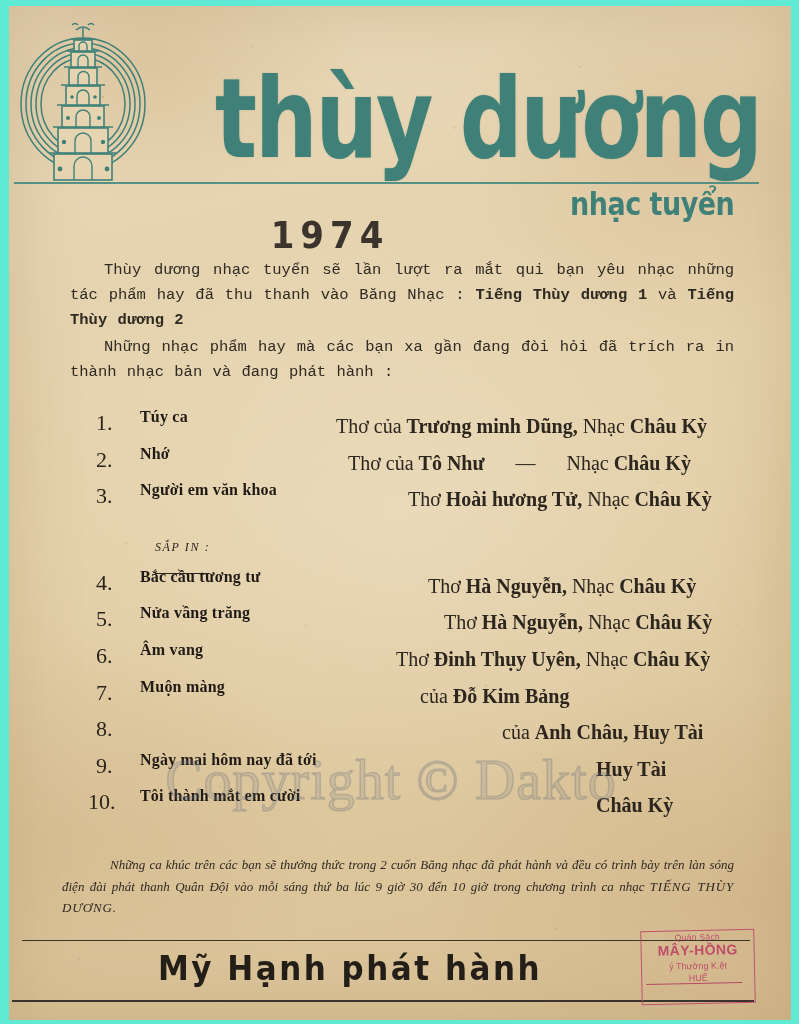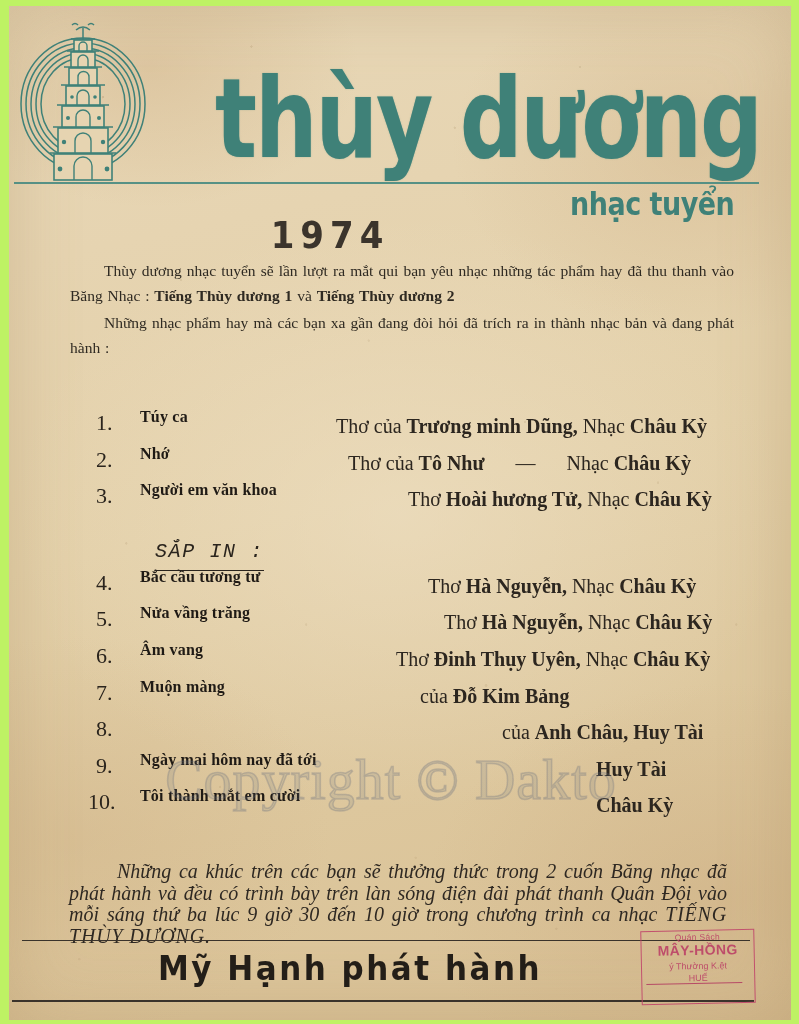--- a/index.html
+++ b/index.html
@@ -1,20 +1,20 @@
 <!DOCTYPE html>
 <html><head>
 <meta charset="utf-8">
 <style>
   html,body{margin:0;padding:0;background:#ffffff;}
   body{width:799px;height:1024px;overflow:hidden;font-family:"Liberation Serif",serif;}
 
   #page{
     position:relative;width:799px;height:1024px;overflow:hidden;
-    background:#bef264;
+    background:#5eead4;
   }
 
   
   #paper{
     position:absolute;left:9px;top:6px;width:782px;height:1014px;
     background:
       radial-gradient(ellipse 300px 200px at 18% 6%, rgba(207,176,133,.42), rgba(207,176,133,0) 70%),
       radial-gradient(ellipse 340px 260px at 88% 14%, rgba(206,174,130,.38), rgba(206,174,130,0) 72%),
       radial-gradient(ellipse 420px 300px at 92% 88%, rgba(200,167,123,.40), rgba(200,167,123,0) 72%),
       radial-gradient(ellipse 360px 280px at 8% 82%, rgba(203,172,128,.34), rgba(203,172,128,0) 72%),
@@ -77,21 +77,21 @@
   #year{
     position:absolute;left:0;top:212px;width:660px;text-align:center;
     font-family:"DejaVu Sans",sans-serif;font-weight:700;
     font-size:34px;letter-spacing:6px;color:#3b342c;
     transform:scaleY(1.12);transform-origin:center top;
   }
 
   
   #intro{position:absolute;left:0;top:258px;width:782px;}
   .para{
-    font-family:Liberation Serif, serif;
+    font-family:Liberation Mono, monospace;
     font-size:15.5px;line-height:25px;color:#2f2a22;
     margin:0 0 2px 0;padding:0 48px 0 70px;
     text-align:justify;text-indent:34px;
     word-spacing:1px;
   }
   .para b{font-weight:700;}
 
   
   #songlist{position:absolute;left:0;top:408px;width:782px;}
   .song{
@@ -113,32 +113,32 @@
   }
   .song .credit{
     position:absolute;top:7px;
     font-family:"Liberation Serif",serif;
     font-size:20px;color:#2c261f;white-space:nowrap;
   }
   .song .credit b{font-weight:700;}
 
   #sapin{
     position:absolute;left:155px;top:540px;
-    font-family:Liberation Mono, monospace;
-    font-style:italic;font-size:20px;letter-spacing:1.6px;
+    font-family:Liberation Serif, serif;
+    font-style:italic;font-size:12px;letter-spacing:1.6px;
     color:#2a241d;border-bottom:1.5px solid #2a241d;
-    padding-bottom:7px;
+    padding-bottom:18px;
   }
 
   
   #footnote{position:absolute;left:0;top:850px;width:782px;}
   .fpara{
     font-family:"Liberation Serif",serif;font-style:italic;
-    font-size:20px;line-height:21.5px;color:#2e2822;
-    margin:11px;padding:0 44px 0 58px;text-align:justify;text-indent:48px;
+    font-size:13px;line-height:21.5px;color:#2e2822;
+    margin:4px;padding:0 44px 0 58px;text-align:justify;text-indent:48px;
   }
   .fpara .caps{font-style:italic;letter-spacing:.8px;}
 
   #rule-top{position:absolute;left:22px;top:940px;width:728px;height:0;border-top:1.6px solid #3a332b;}
   #rule-bot{position:absolute;left:12px;top:1000px;width:742px;height:0;border-top:2px solid #3a332b;}
 
   #publisher{
     position:absolute;left:0;top:948px;width:700px;text-align:center;
     font-family:"DejaVu Sans",sans-serif;font-weight:700;
     font-size:31px;letter-spacing:2.5px;color:#231e18;

